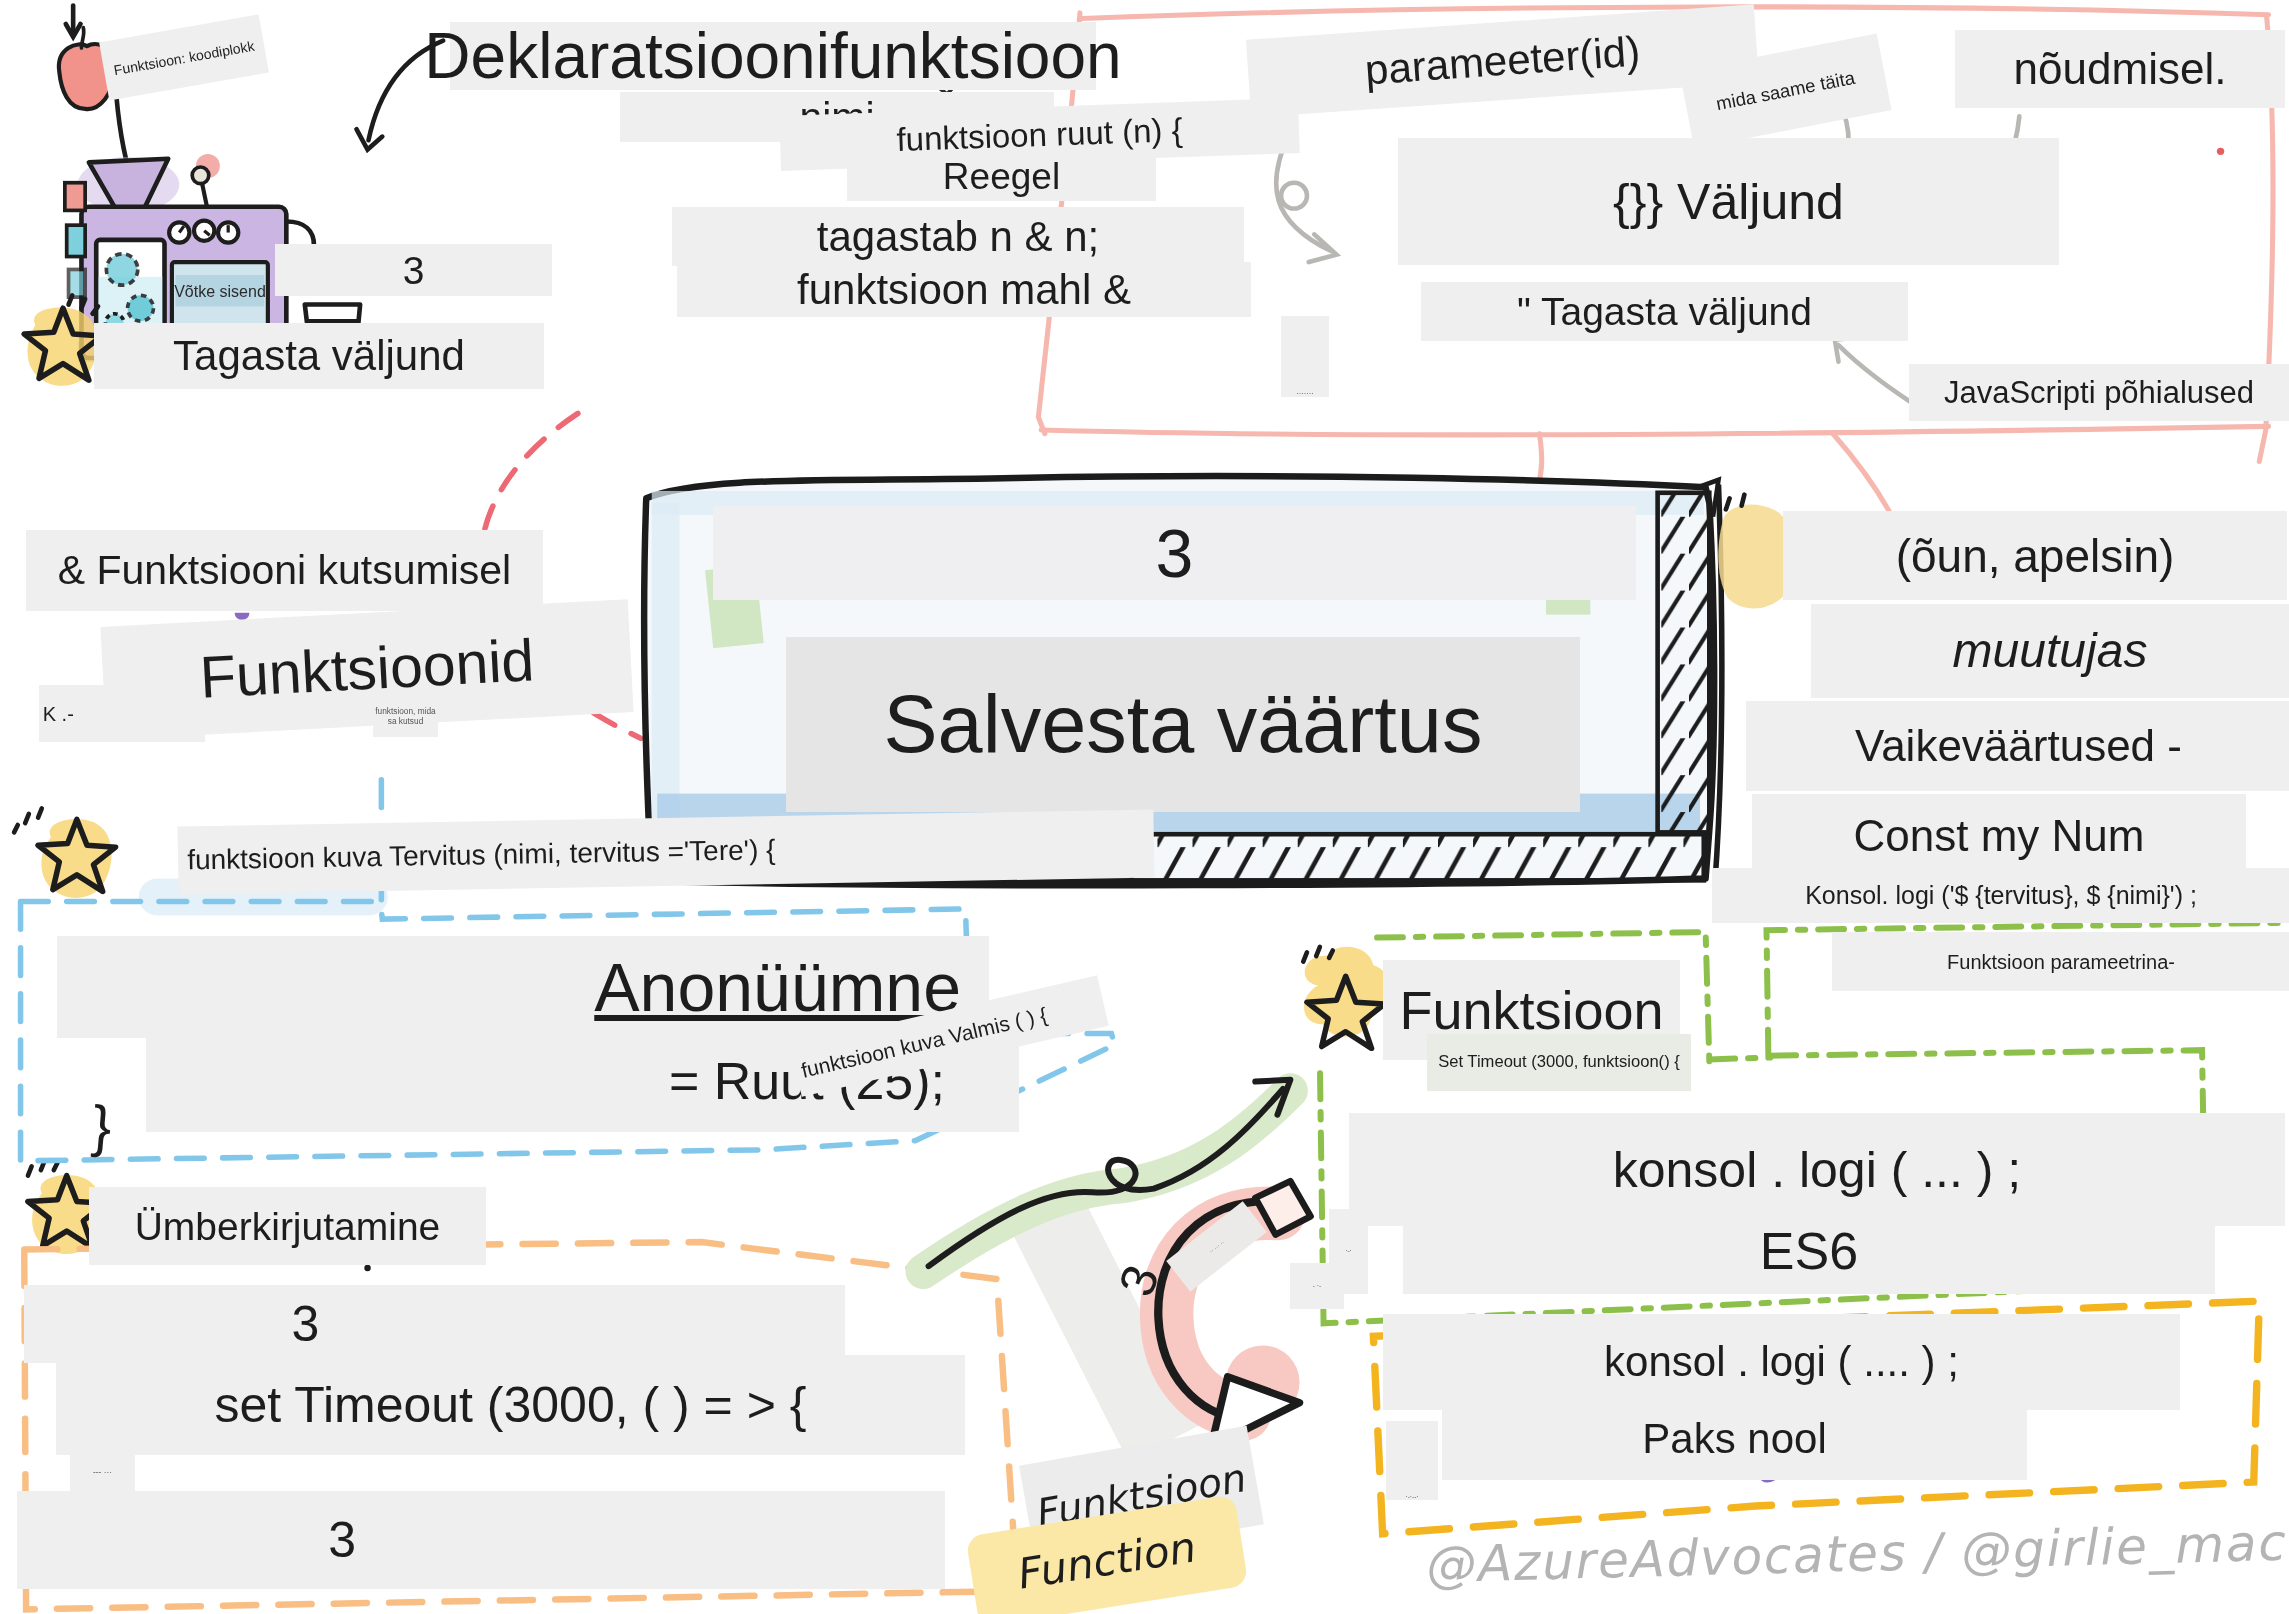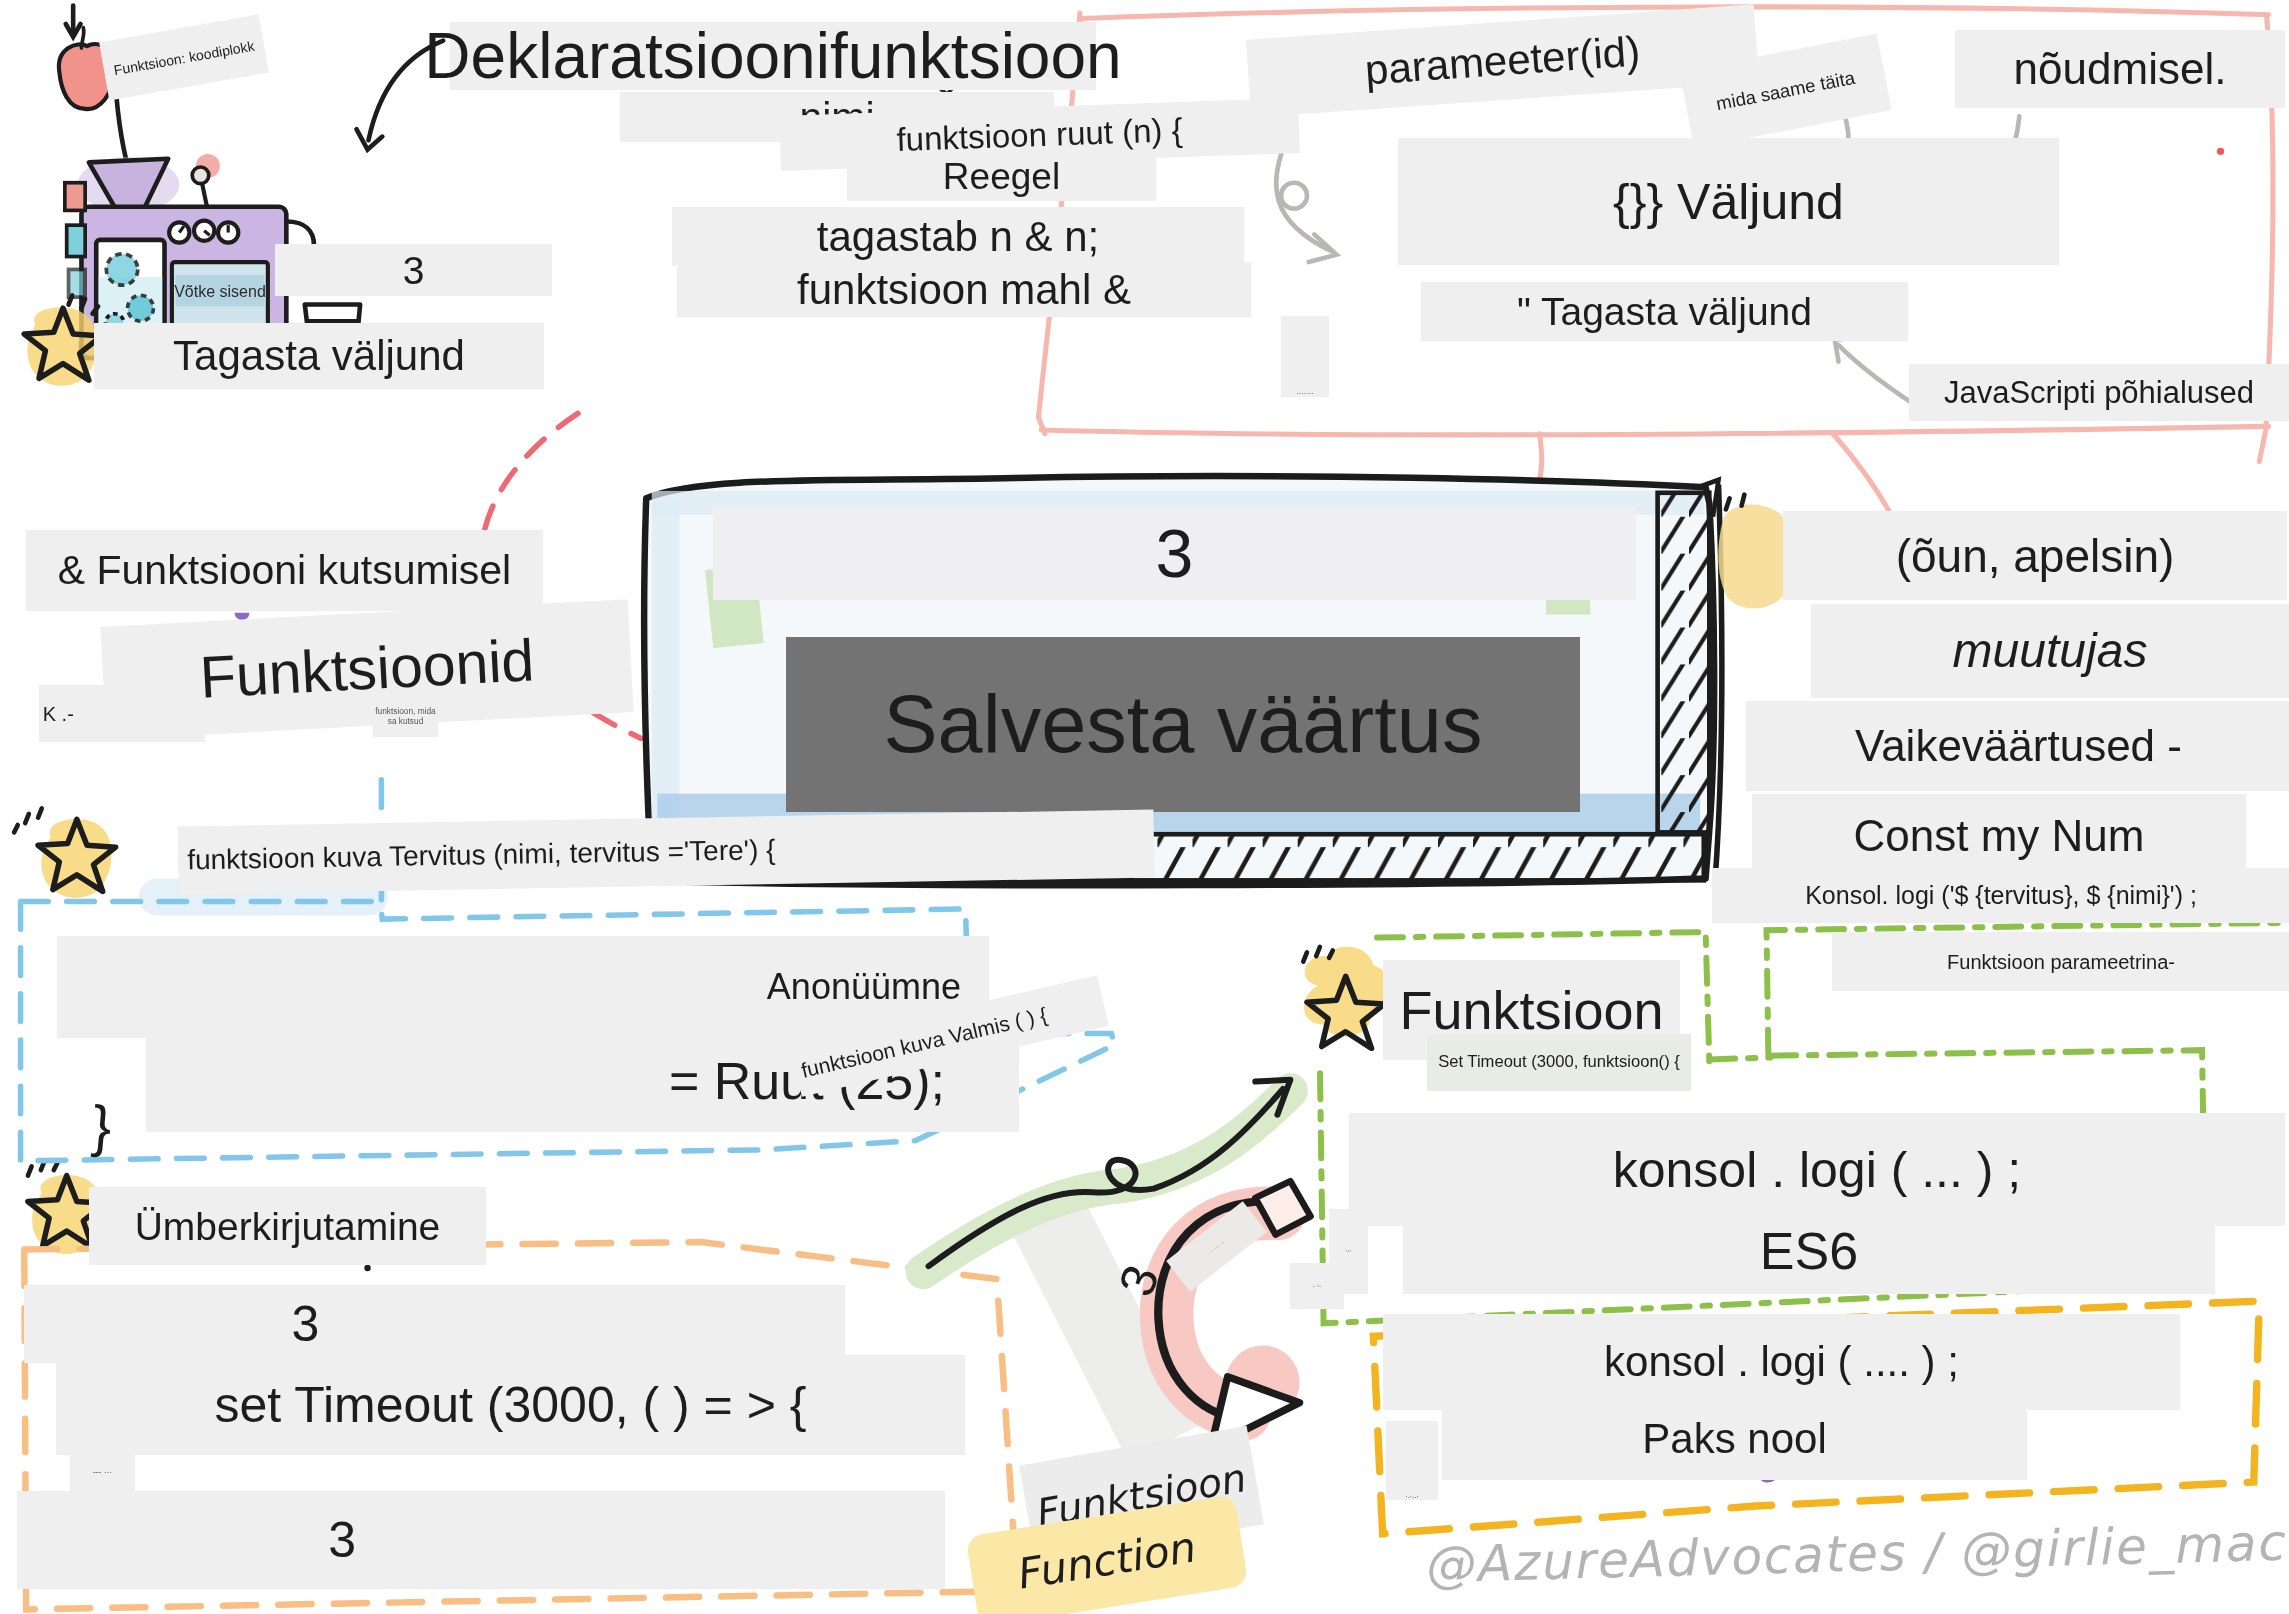--- a/index.html
+++ b/index.html
@@ -192,31 +192,31 @@
 <div class="lbl" style="left:1909px;top:364px;width:380px;height:57px;font-size:31px;">JavaScripti põhialused</div>
 <div class="lbl tiny" style="left:1281px;top:316px;width:48px;height:81px;font-size:7.4px;align-items:flex-end;">·······</div>
 
 <div class="lbl" style="left:94px;top:323px;width:450px;height:66px;font-size:42px;">Tagasta väljund</div>
 <div class="lbl" style="left:26px;top:530px;width:517px;height:81px;font-size:41px;">&amp; Funktsiooni kutsumisel</div>
 <div class="lbl" style="left:103px;top:613px;width:528px;height:113px;font-size:59px;transform:rotate(-3deg);">Funktsioonid</div>
 <div class="lbl start" style="left:39px;top:685px;width:162px;height:57px;font-size:20px;padding-left:3.7px;">K .-</div>
 <div class="lbl tiny" style="left:373px;top:696px;width:65px;height:41px;font-size:8.3px;white-space:normal;text-align:center;line-height:1.2;">funktsioon, mida sa kutsud</div>
 
 <div class="lbl" style="left:713px;top:506px;width:923px;height:94px;font-size:68px;background:#efeff1;">3</div>
-<div class="lbl" style="left:786px;top:637px;width:794px;height:175px;font-size:81px;background:#737373;">Salvesta väärtus</div>
+<div class="lbl" style="left:786px;top:637px;width:794px;height:175px;font-size:81px;background:#e5e5e5;">Salvesta väärtus</div>
 
 <div class="lbl" style="left:1783px;top:511px;width:504px;height:89px;font-size:46px;">(õun, apelsin)</div>
 <div class="lbl" style="left:1811px;top:604px;width:478px;height:94px;font-size:48px;font-style:italic;">muutujas</div>
 <div class="lbl" style="left:1746px;top:701px;width:545px;height:90px;font-size:44px;">Vaikeväärtused -</div>
 <div class="lbl" style="left:1752px;top:794px;width:494px;height:83px;font-size:44px;">Const my Num</div>
 <div class="lbl" style="left:1712px;top:868px;width:578px;height:55px;font-size:25px;">Konsol. logi ('$ {tervitus}, $ {nimi}') ;</div>
 <div class="lbl" style="left:1832px;top:932px;width:458px;height:59px;font-size:20px;">Funktsioon parameetrina-</div>
 
 <div class="lbl start" style="left:178px;top:818px;width:967px;height:68px;font-size:28px;padding-left:9.2px;transform:rotate(-1deg);">funktsioon kuva Tervitus (nimi, tervitus ='Tere') {</div>
-<div class="lbl end" style="left:57px;top:936px;width:904px;height:102px;font-size:36px;padding-right:28px;">Anonüümne</div>
+<div class="lbl end" style="left:57px;top:936px;width:904px;height:102px;font-size:68px;padding-right:28px;text-decoration:underline;">Anonüümne</div>
 <div class="lbl end" style="left:146px;top:1030px;width:799px;height:102px;font-size:52px;padding-right:74px;">= Ruut (25);</div>
 <div class="lbl plain" style="left:79px;top:1089px;width:46px;height:74px;font-size:57px;transform:rotate(5deg);">}</div>
 
 <div class="lbl" style="left:89px;top:1187px;width:397px;height:78px;font-size:39px;">Ümberkirjutamine</div>
 <div class="lbl" style="left:24px;top:1285px;width:821px;height:78px;font-size:50px;padding-right:258px;box-sizing:border-box;">3</div>
 <div class="lbl" style="left:44px;top:1355px;width:909px;height:100px;font-size:50px;margin-left:12px;">set Timeout (3000, ( ) = &gt; {</div>
 <div class="lbl tiny" style="left:70px;top:1442px;width:65px;height:85px;font-size:8.3px;align-items:flex-start;padding-top:26px;">‐‐‐ ···</div>
 <div class="lbl plain" style="left:68px;top:1491px;width:22px;height:37px;font-size:24px;">(</div>
 <div class="lbl" style="left:16.6px;top:1491px;width:928px;height:98px;font-size:50px;padding-right:277px;box-sizing:border-box;">3</div>
 

